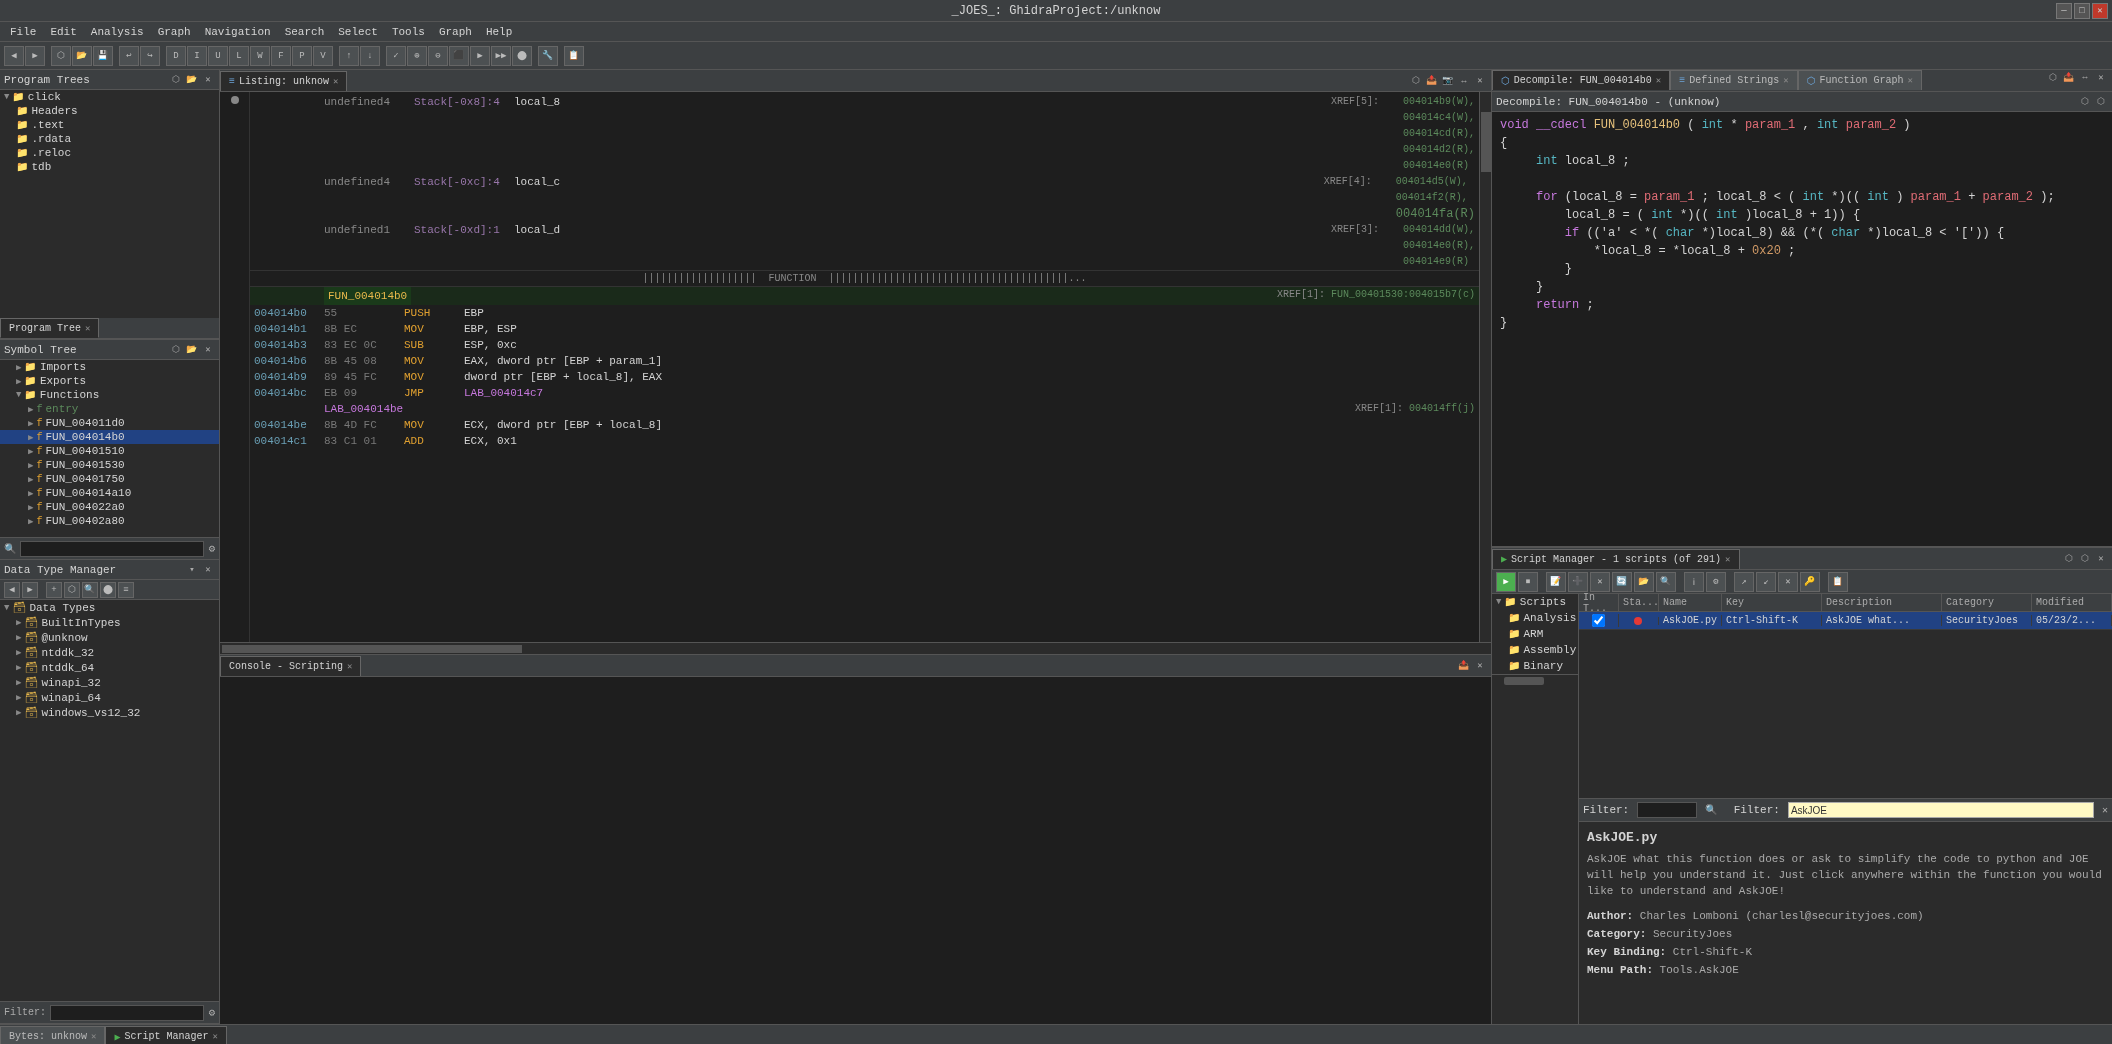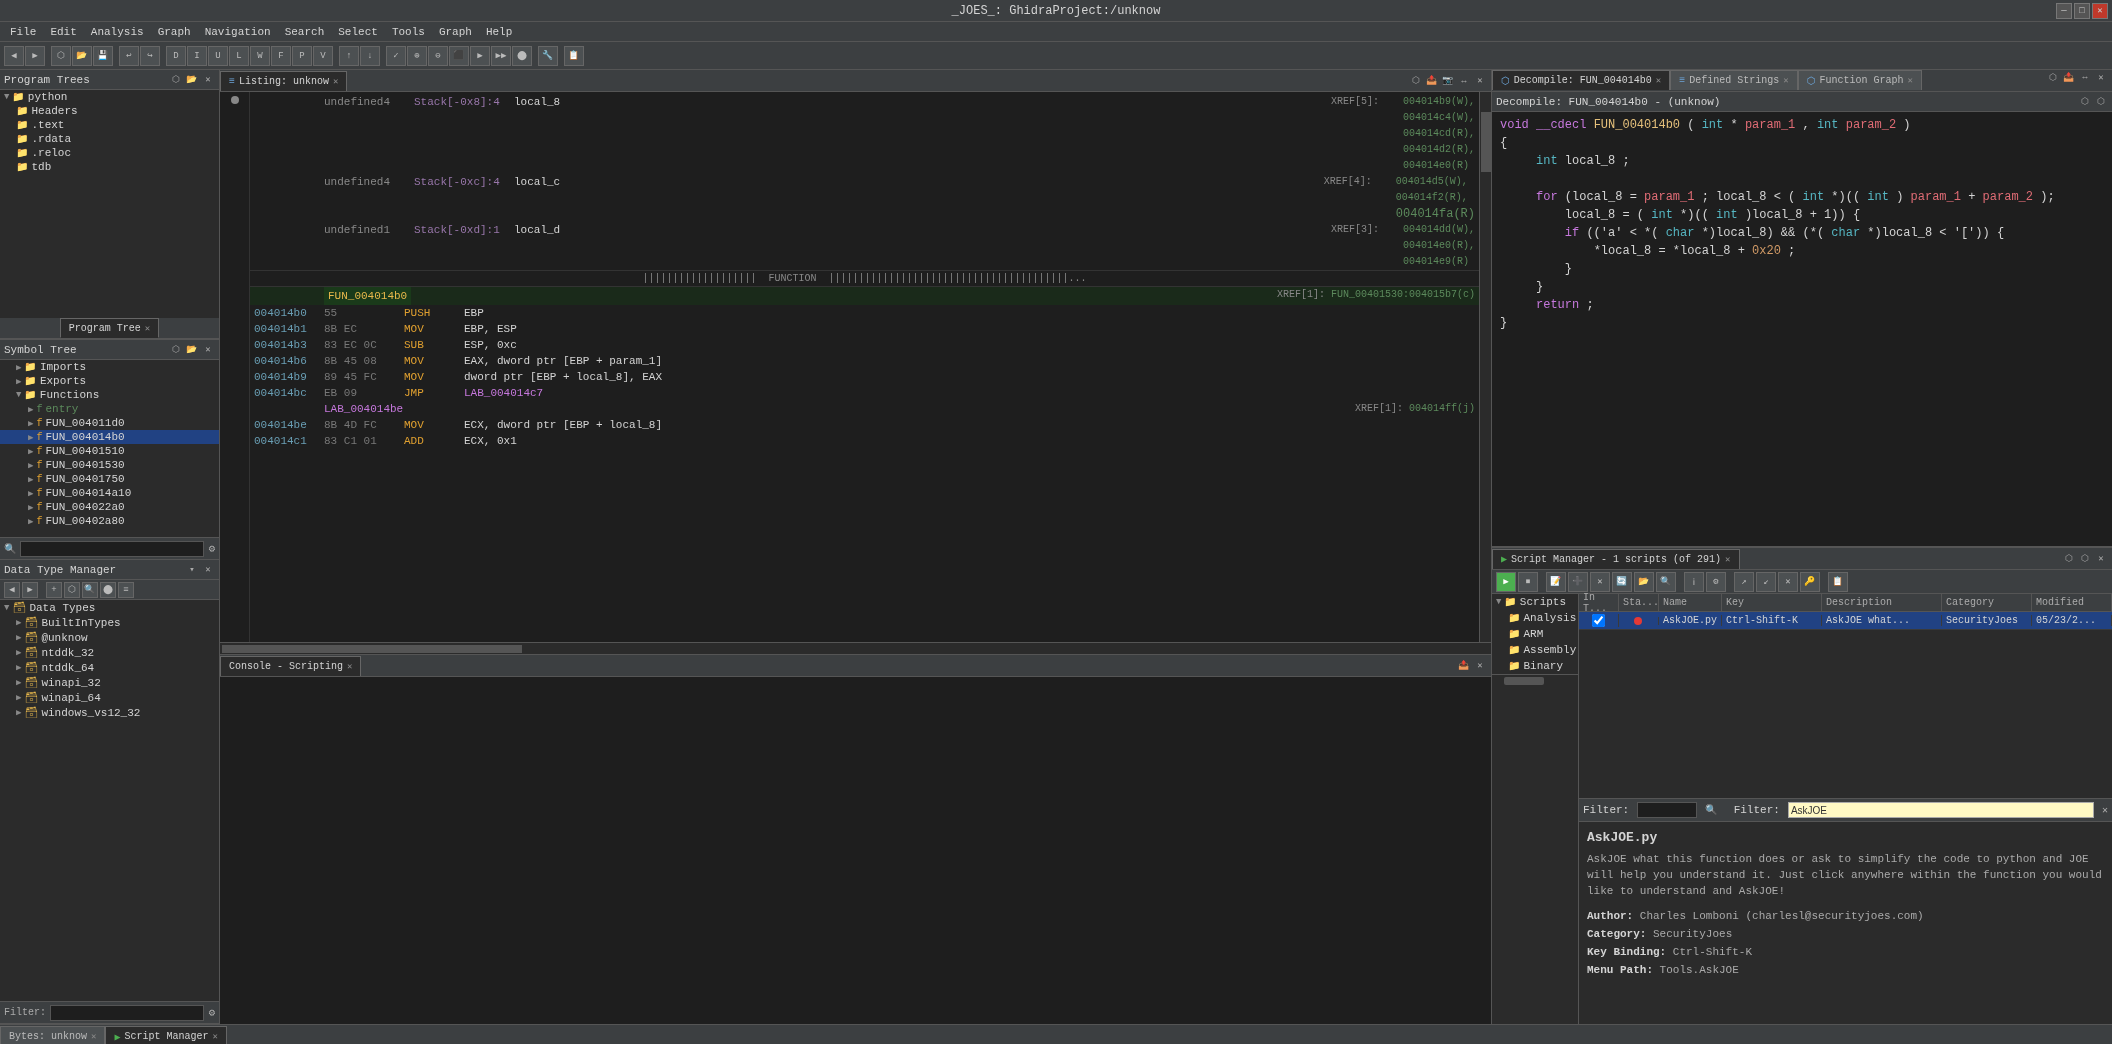--- a/index.html
+++ b/index.html
@@ -432,21 +432,20 @@
     
     .hscroll {
       height: 12px;
       background: #2b2b2b;
       border-top: 1px solid #555;
     }
     .panel-tabs {
       display: flex;
       background: #3c3f41;
       border-bottom: 1px solid #555;
-      justify-content: center;
     }
     .script-h-scroll {
       height: 12px;
       background: #2b2b2b;
       border-top: 1px solid #555;
       display: flex;
       align-items: center;
       padding: 0 2px;
     }
     .h-scroll-inner {
@@ -564,21 +563,21 @@
         <div class="panel-header-icons">
           <div class="ph-icon">⬡</div>
           <div class="ph-icon">📂</div>
           <div class="ph-icon">✕</div>
         </div>
       </div>
       <div class="panel-content" style="flex:1;">
         <div class="tree-item">
           <span class="tree-arrow">▼</span>
           <span class="folder-icon">📁</span>
-          <span>python</span>
+          <span>click</span>
         </div>
         <div class="tree-item tree-indent-1">
           <span class="folder-icon">📁</span>
           <span>Headers</span>
         </div>
         <div class="tree-item tree-indent-1">
           <span class="folder-icon">📁</span>
           <span>.text</span>
         </div>
         <div class="tree-item tree-indent-1">

